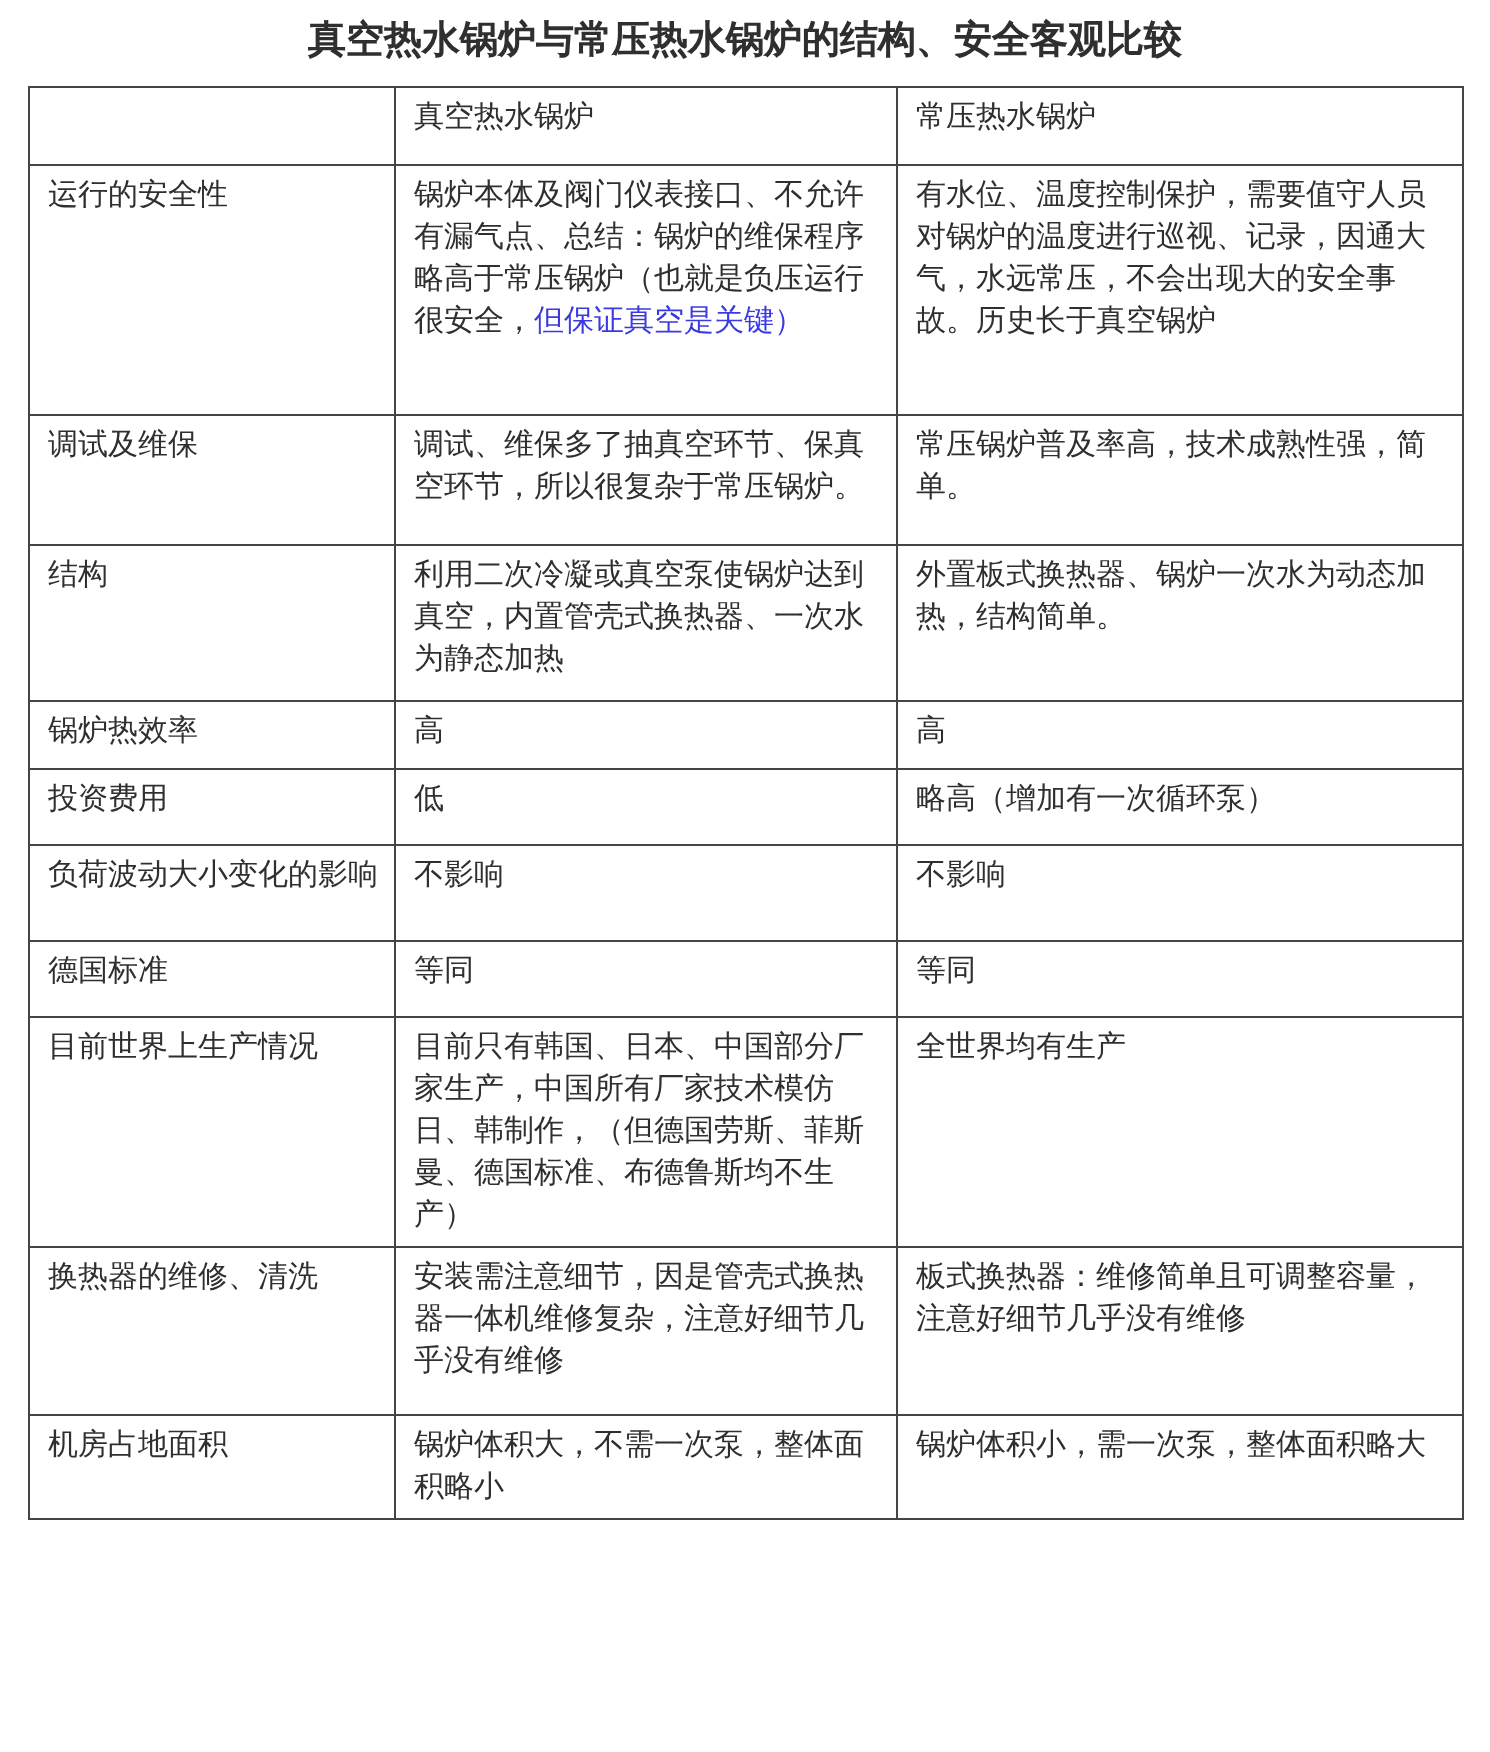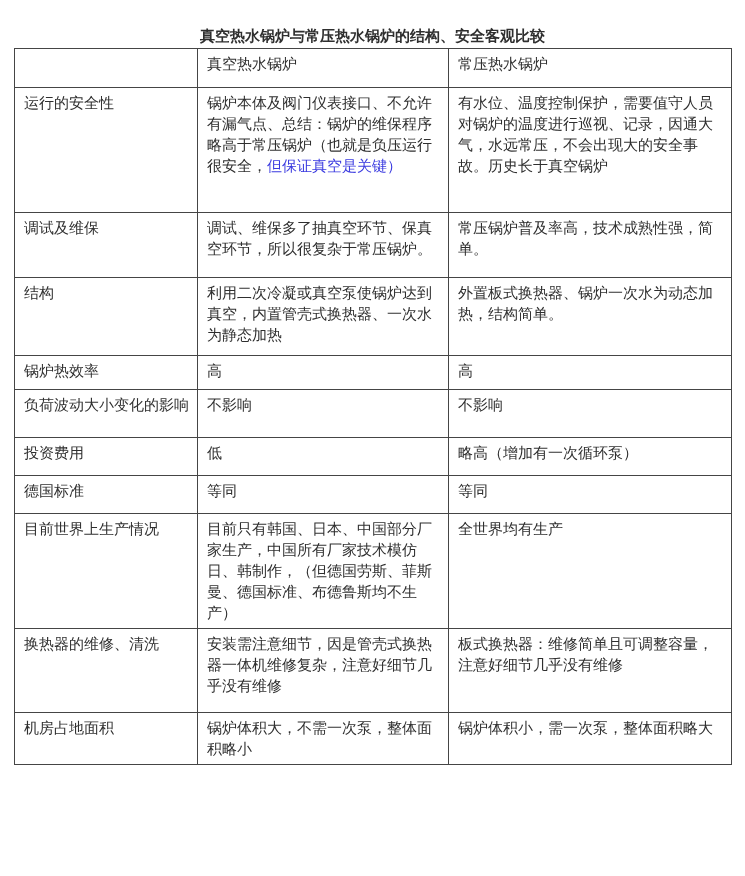--- a/index.html
+++ b/index.html
@@ -19,30 +19,30 @@
     font-family: "Liberation Serif", "DejaVu Serif", serif;
     color: var(--text);
   }
   .page {
     position: relative;
     width: 745px;
     height: 876px;
     background: var(--bg);
   }
   .doc-title {
-    margin-top: 26px;
+    margin-top: 11px;
     text-align: center;
-    font-size: 15px;
+    font-size: 19px;
     font-weight: bold;
     line-height: 20px;
     color: var(--text);
   }
   table.cmp {
     margin-left: 14px;
-    margin-top: 2px;
+    margin-top: 12px;
     width: 717px;
     border-collapse: collapse;
     table-layout: fixed;
   }
   table.cmp col.c1 { width: 183px; }
   table.cmp col.c2 { width: 251px; }
   table.cmp col.c3 { width: 283px; }
   table.cmp th, table.cmp td {
     border: 1px solid var(--border);
     vertical-align: top;
@@ -98,30 +98,30 @@
         <td>外置板式换热器、锅炉一次水为动态加热，结构简单。</td>
       </tr>
 
       <tr style="height:34px">
         <td class="label-cell">锅炉热效率</td>
         <td>高</td>
         <td>高</td>
       </tr>
 
 
+      <tr style="height:38px">
+        <td class="label-cell">投资费用</td>
+        <td>低</td>
+        <td>略高（增加有一次循环泵）</td>
+      </tr>
+
       <tr style="height:48px">
         <td class="label-cell">负荷波动大小变化的影响</td>
         <td>不影响</td>
         <td>不影响</td>
-      </tr>
-
-      <tr style="height:38px">
-        <td class="label-cell">投资费用</td>
-        <td>低</td>
-        <td>略高（增加有一次循环泵）</td>
       </tr>
 
       <tr style="height:38px">
         <td class="label-cell">德国标准</td>
         <td>等同</td>
         <td>等同</td>
       </tr>
 
       <tr style="height:110px">
         <td class="label-cell">目前世界上生产情况</td>

